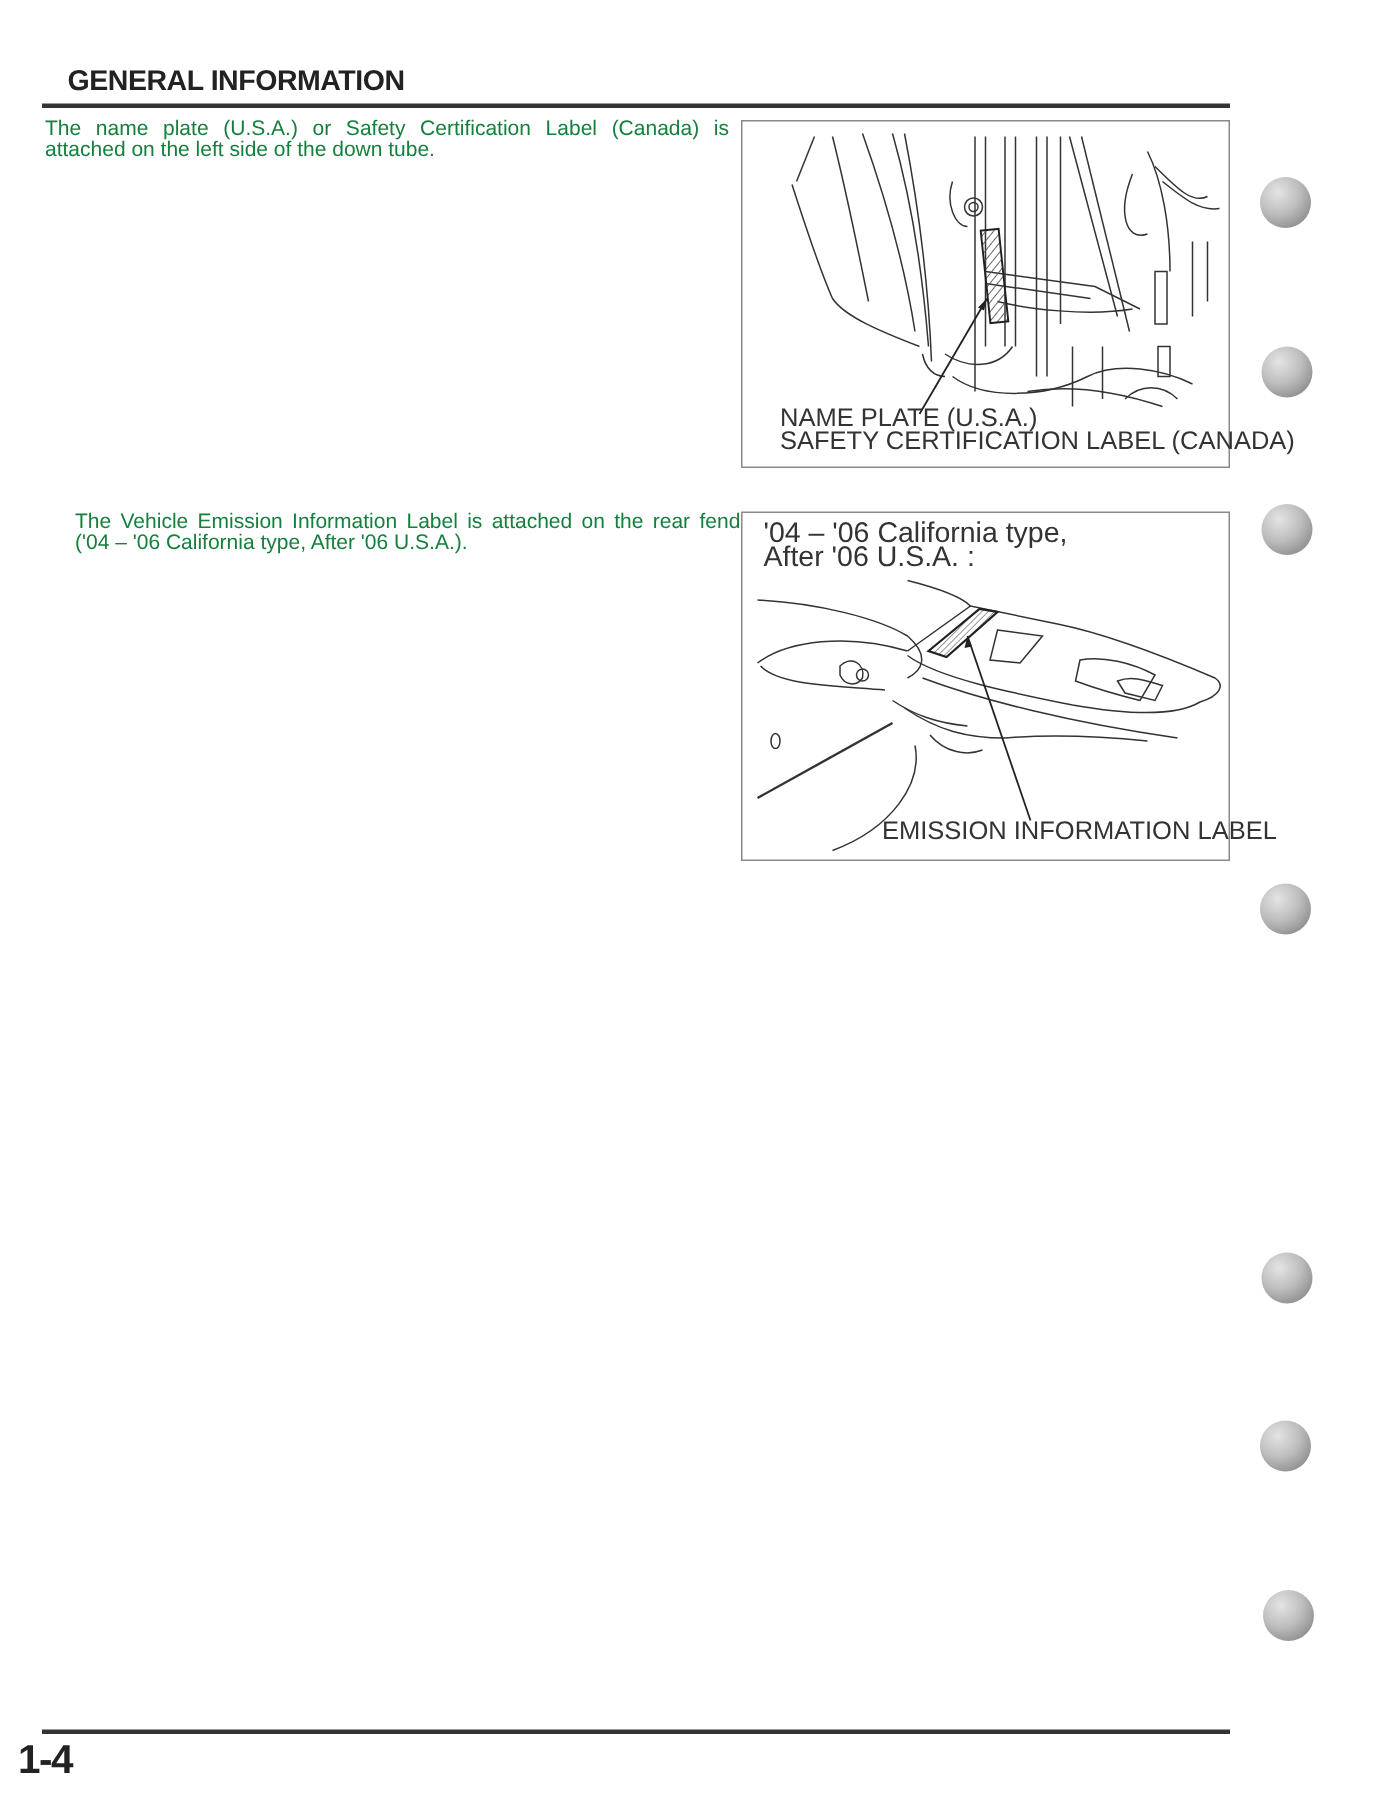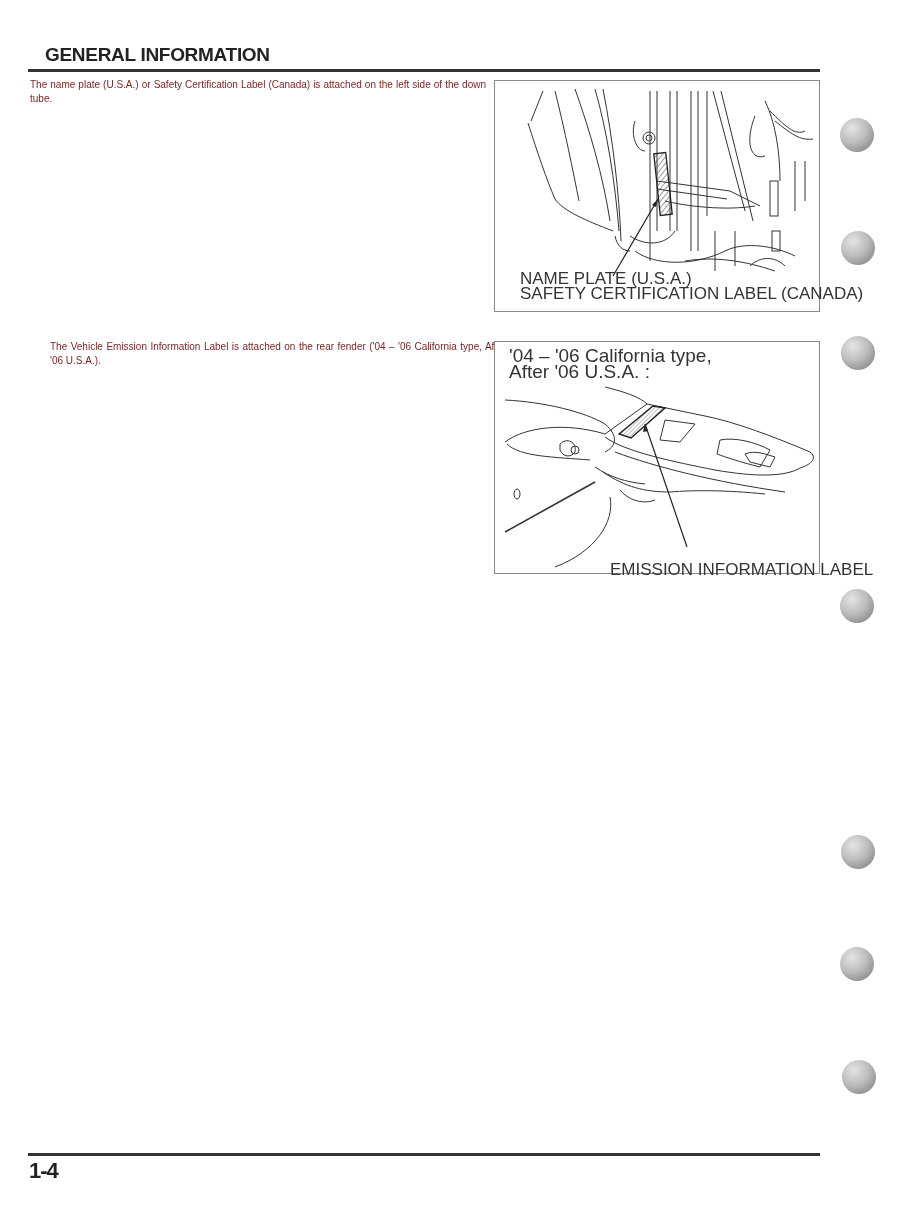--- a/index.html
+++ b/index.html
@@ -1,36 +1,36 @@
 <!DOCTYPE html>
 <html><head>
 <meta charset="utf-8">
 <style>
   html, body { margin: 0; padding: 0; background: #ffffff; }
   body { width: 918px; height: 1208px; position: relative; overflow: hidden;
          font-family: "Liberation Sans", sans-serif; color: #2a2a2a; }
   .title { position: absolute; left: 29px; top: 44px; font-size: 19px; font-weight: bold;
            letter-spacing: -0.3px; color: #222; margin-left: 16px; }
   .rule-top { position: absolute; left: 28px; top: 69px; width: 792px; height: 3px; background: #333; }
-  .para { position: absolute; left: 30px; width: 456px; font-size: 10px; line-height: 14px;
-          text-align: justify; text-align-last: left; color: #7f1d1d; }
+  .para { position: absolute; left: 30px; width: 456px; font-size: 14px; line-height: 14px;
+          text-align: justify; text-align-last: left; color: #15803d; }
   .para.p1 { top: 78px; }
   .para.p2 { top: 340px; margin-left: 20px; }
   .figbox { position: absolute; border: 1px solid #8a8a8a; background: #fff; }
   .fig1 { left: 494px; top: 80px; width: 324px; height: 230px; }
   .fig2 { left: 494px; top: 341px; width: 324px; height: 231px; }
   .figbox svg { position: absolute; left: 0; top: 0; }
   .caption { position: absolute; font-size: 17px; line-height: 15px; color: #333; white-space: nowrap; }
   .fig1 .cap1 { left: 25px; top: 190px; }
   .fig2 .note { left: 14px; top: 6px; font-size: 19px; line-height: 16px; }
-  .fig2 .cap2 { left: 115px; top: 204px; margin-top: 16px; }
+  .fig2 .cap2 { left: 93px; top: 204px; }
   .hole { position: absolute; width: 34px; height: 34px; border-radius: 50%;
           background: radial-gradient(circle at 35% 30%, #e4e4e4 0%, #bdbdbd 45%, #8f8f8f 80%, #7a7a7a 100%); }
   .rule-bottom { position: absolute; left: 28px; top: 1153px; width: 792px; height: 3px; background: #333; }
-  .pagenum { position: absolute; left: 29px; top: 1158px; font-size: 22px; font-weight: bold; color: #222;
+  .pagenum { position: absolute; left: 12px; top: 1158px; font-size: 27px; font-weight: bold; color: #222;
              letter-spacing: -1px; text-align: center; }
 </style>
 </head>
 <body>
 
 <div class="title">GENERAL INFORMATION</div>
 <div class="rule-top"></div>
 
 <div class="para p1">The name plate (U.S.A.) or Safety Certification Label (Canada) is attached on the left side of the down tube.</div>
 

